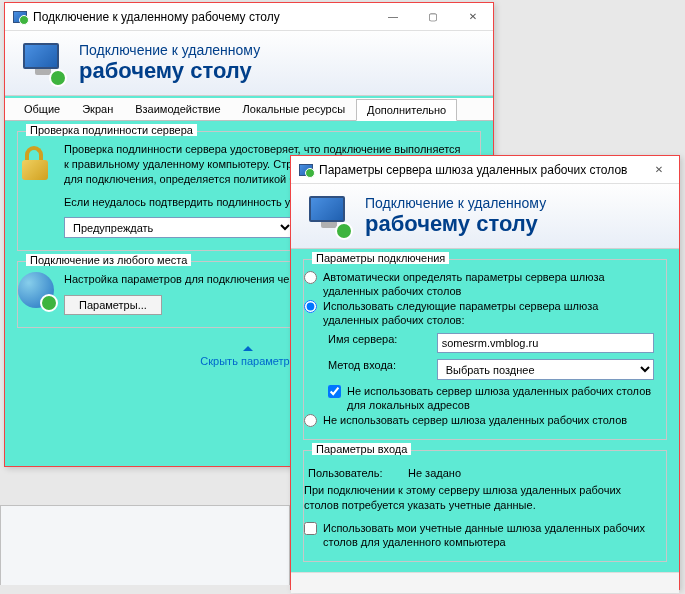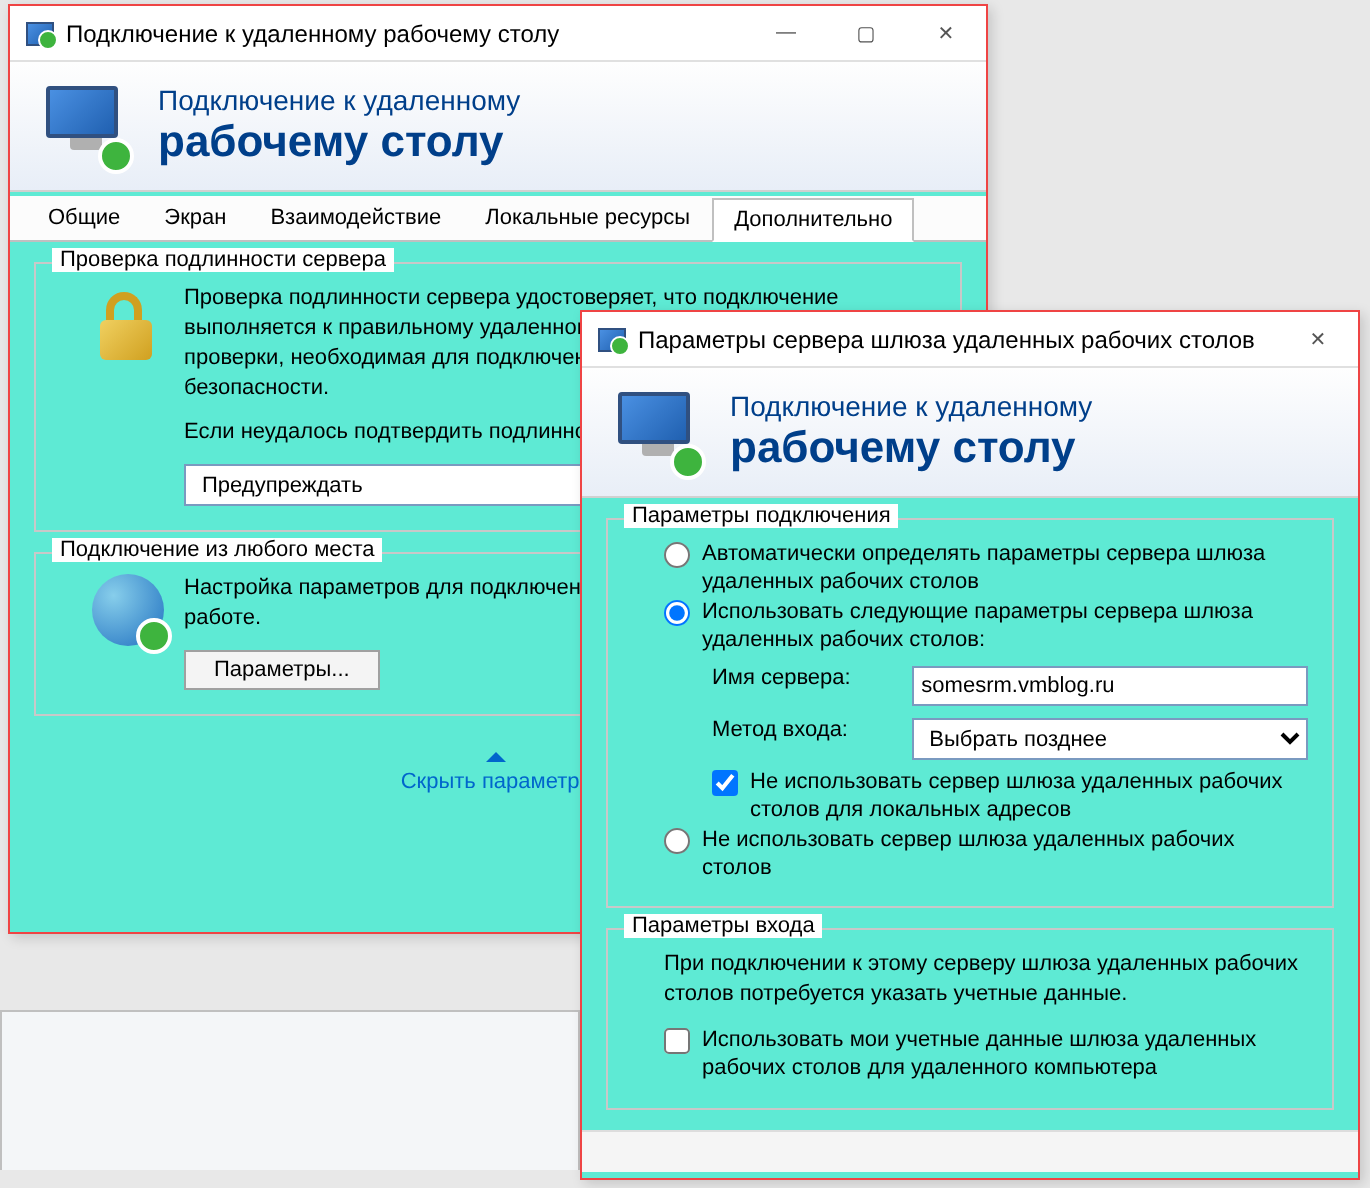--- a/index.html
+++ b/index.html
@@ -106,21 +106,21 @@
   .tab.active {
     background: #fff;
     border-color: #c0c0c0;
     border-bottom: 1px solid #fff;
     position: relative;
     top: 1px;
   }
   .groupbox {
     border: 1px solid #c8c8c8;
     margin: 10px 12px;
-    padding: 10px 12px 12px 28px;
+    padding: 10px 12px 12px 0;
     position: relative;
   }
   .groupbox > .legend {
     position: absolute;
     top: -8px;
     left: 8px;
     background: #fff;
     padding: 0 4px;
     font-size: 11px;
   }
@@ -345,20 +345,24 @@
     </div>
 
     <div class="radio-row">
       <input type="radio" name="gw" style="">
       <span>Не использовать сервер шлюза удаленных рабочих столов</span>
     </div>
   </div>
 
   <div class="groupbox">
     <span class="legend">Параметры входа</span>
+    <div class="form-row" style="margin-left:4px;">
+      <label style="width:90px;">Пользователь:</label>
+      <span>Не задано</span>
+    </div>
     <div class="paragraph">При подключении к этому серверу шлюза удаленных рабочих столов потребуется указать учетные данные.</div>
     <div class="check-row">
       <input type="checkbox" style="">
       <span>Использовать мои учетные данные шлюза удаленных рабочих столов для удаленного компьютера</span>
     </div>
   </div>
 
   <div class="buttons-row">
     
     

